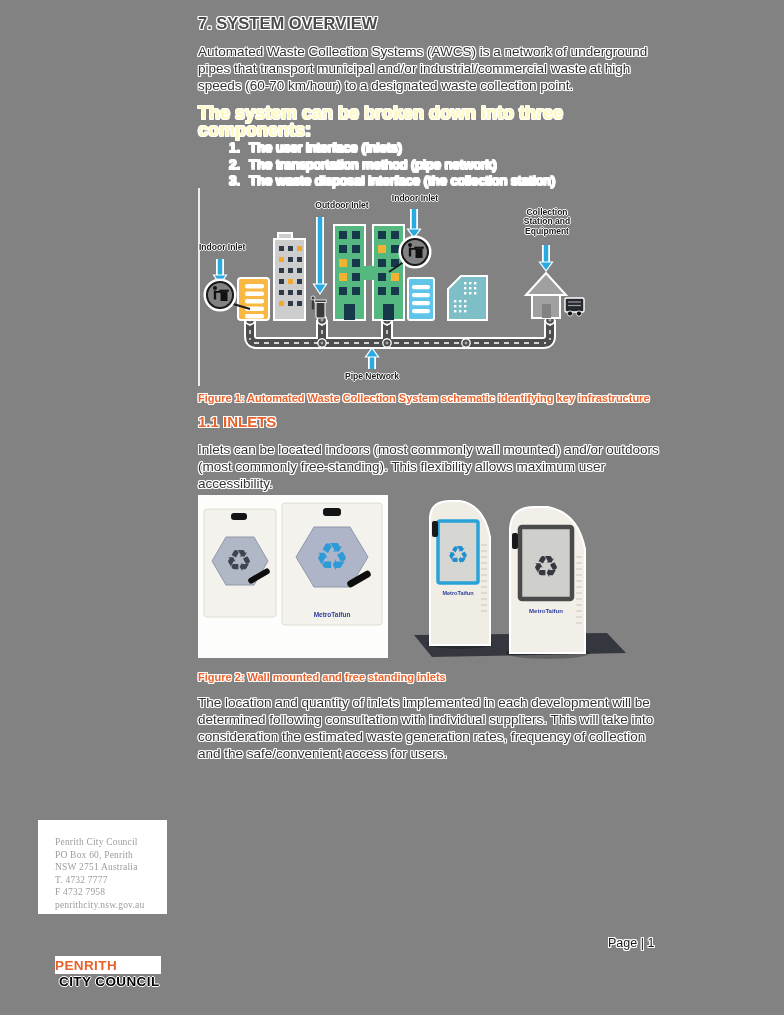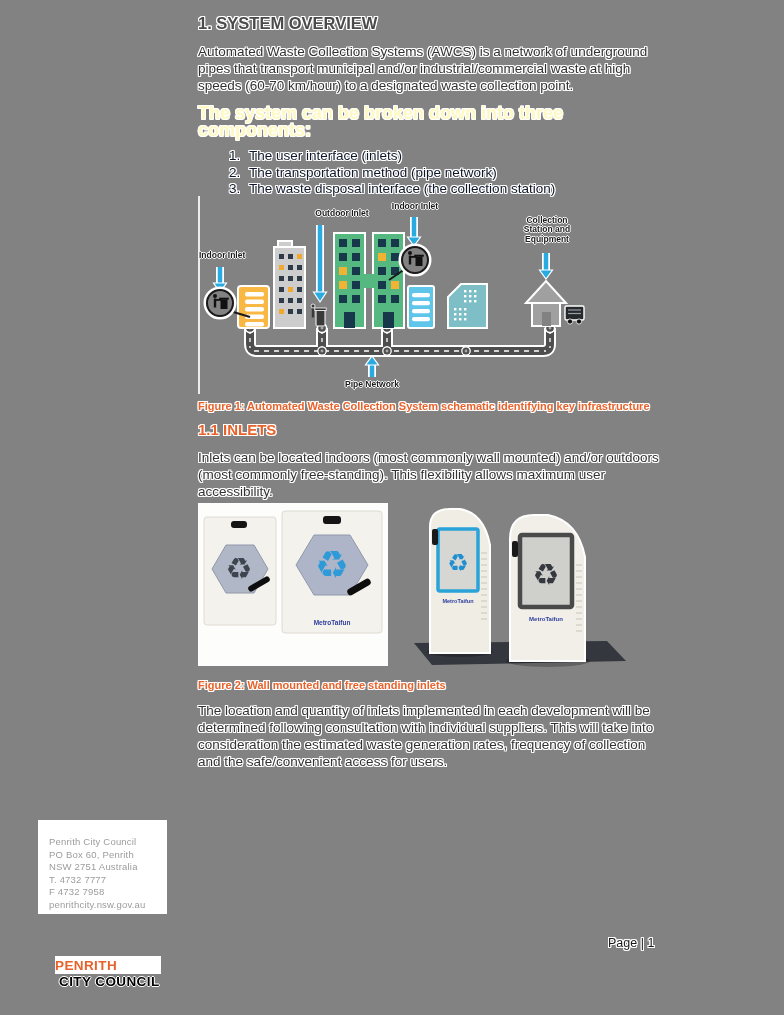--- a/index.html
+++ b/index.html
@@ -14,58 +14,58 @@
   }
   .content{position:absolute;left:198px;top:0;width:470px;}
   h1.doc-title{
     margin:56px 0 0;font-size:28px;line-height:35px;font-weight:bold;
     color:#E8632C;letter-spacing:.2px;
   }
   h2.sec{margin:13px 0 0;font-size:16.5px;line-height:20px;font-weight:bold;color:#4A4A4A;}
   h3.subsec{margin:8px 0 0;font-size:15px;line-height:18px;font-weight:bold;color:#E8632C;}
   p.body-text{margin:10px 0 0;font-size:13.5px;line-height:17px;color:#333;}
   p.lead{margin:11px 0 0;font-size:18px;line-height:17px;color:#fef9c3;font-weight:bold;}
-  ol.components{margin:9px 0 0;padding-left:46px;font-size:13.5px;line-height:16.5px;color:#0f172a;}
+  ol.components{margin:1px 0 0;padding-left:46px;font-size:13.5px;line-height:16.5px;color:#ffffff;}
   ol.components li{padding-left:5px;}
   .figure1{position:relative;width:470px;height:196px;margin-top:2px;}
   .figure1 .left-edge{position:absolute;left:0;top:-4px;width:2px;height:198px;background:rgba(255,255,255,.85);}
   .fig-label{
     position:absolute;font-size:8.5px;line-height:9.5px;font-weight:bold;color:#1A1A1A;
     text-align:center;
     text-shadow:-1px 0 #fff,1px 0 #fff,0 -1px #fff,0 1px #fff;
   }
   .fig-caption{margin:4px 0 0;font-size:11px;line-height:13px;font-weight:bold;color:#E8632C;}
   .figure2-row{display:flex;align-items:flex-start;margin-top:3px;gap:14px;}
   .figure2-row svg.freestanding{margin-top:-8px;}
   .para-last{margin-top:18px;}
   .para-after-fig2{margin-top:9px;}
   .contact-box{
     position:absolute;left:38px;top:820px;width:129px;height:94px;background:#FFFFFF;
-    box-sizing:border-box;padding:16px 0 0 11px;
+    box-sizing:border-box;padding:16px 0 0 17px;font-family:Liberation Serif, serif;
   }
   .contact-box .line{font-size:9.5px;line-height:12.6px;color:#9C9C9C;letter-spacing:.2px;}
   .council-logo{position:absolute;left:55px;top:956px;width:106px;}
   .council-logo .l1{
     display:block;background:#FFFFFF;color:#E8632C;font-size:13.5px;line-height:15px;
     font-weight:bold;padding:2px 0 1px;letter-spacing:.4px;
   }
   .council-logo .l2{
     display:block;color:#000000;font-size:13.5px;line-height:15px;font-weight:bold;
     padding-left:4px;letter-spacing:.4px;
     text-shadow:-1px 0 #fff,1px 0 #fff,0 -1px #fff,0 1px #fff;
   }
   .page-number{position:absolute;left:608px;top:936px;font-size:12.5px;color:#1A1A1A;}
 </style>
 </head>
 <body>
 
 <div class="content">
 
 
-  <h2 class="sec halo">1. SYSTEM OVERVIEW</h2>
+  <h2 class="sec halo">7. SYSTEM OVERVIEW</h2>
 
   <p class="body-text halo">Automated Waste Collection Systems (AWCS) is a network of underground pipes that transport municipal and/or industrial/commercial waste at high speeds (60-70 km/hour) to a designated waste collection point.</p>
 
   <p class="lead halo">The system can be broken down into three components:</p>
 
   <ol class="components halo">
     <li>The user interface (inlets)</li>
     <li>The transportation method (pipe network)</li>
     <li>The waste disposal interface (the collection station)</li>
   </ol>

